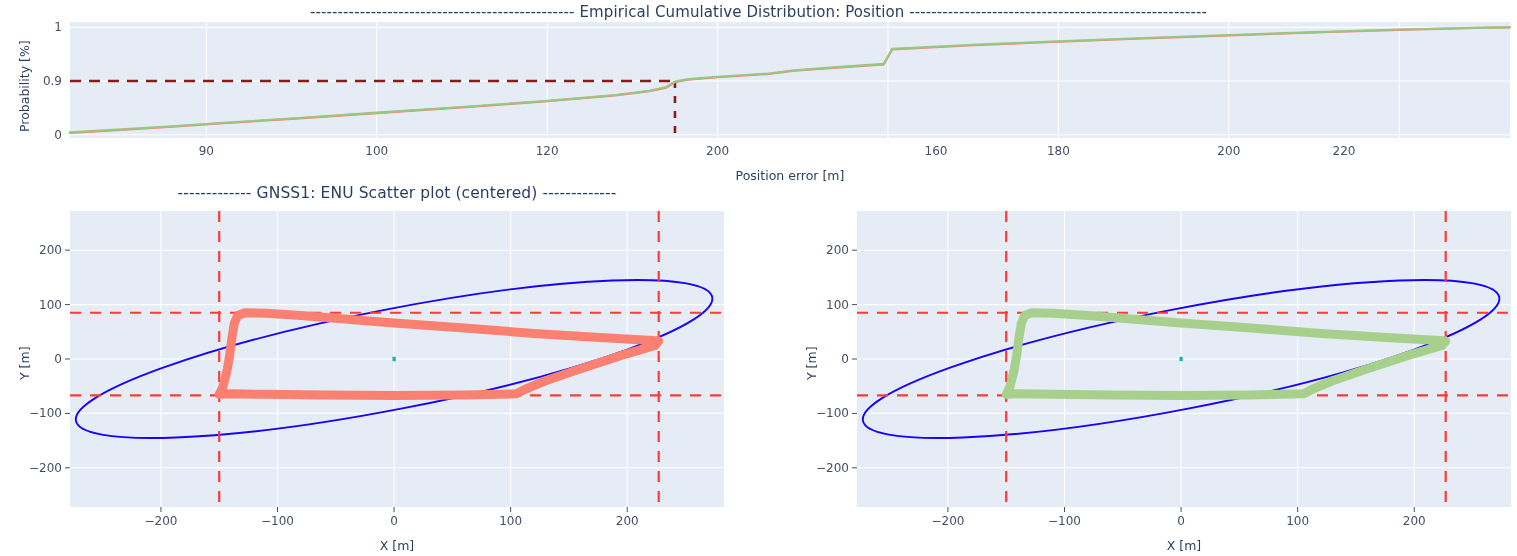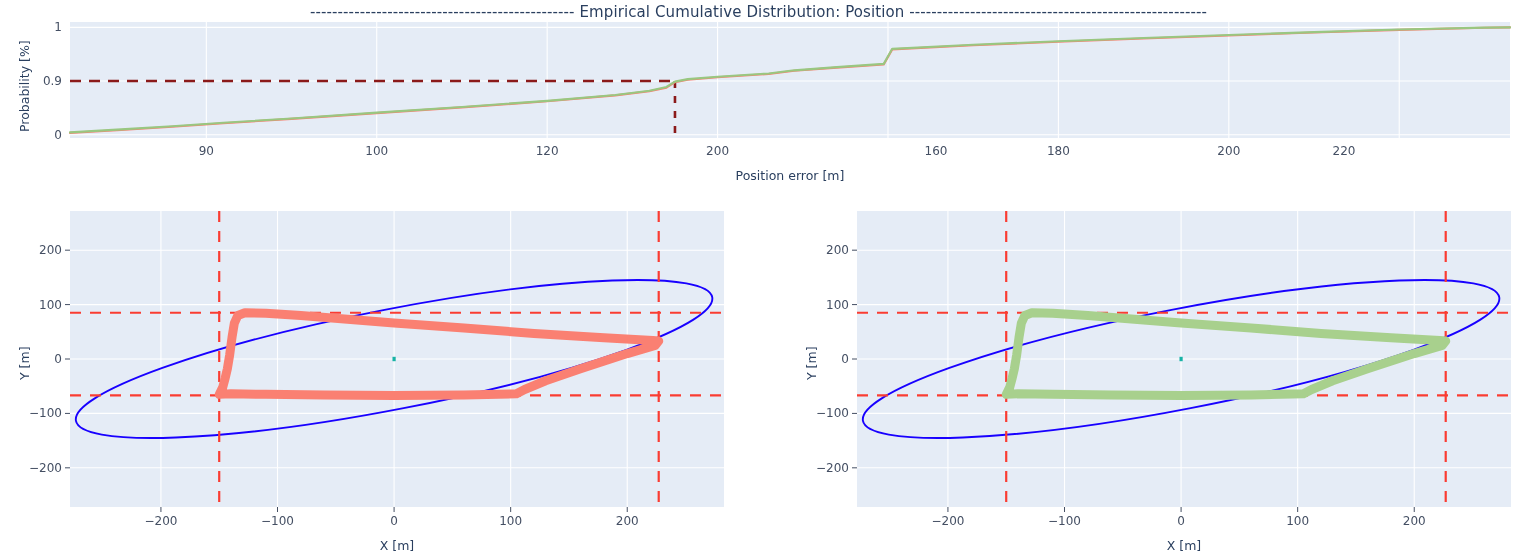--- a/index.html
+++ b/index.html
@@ -69,20 +69,21 @@
       <div class="tick x" style="left: 717.574px; top: 144px;">200</div>
       <div class="tick x" style="left: 887.988px; top: 144px; margin-left: 48px;">160</div>
       <div class="tick x" style="left: 1058.4px; top: 144px;">180</div>
       <div class="tick x" style="left: 1228.82px; top: 144px;">200</div>
       <div class="tick x" style="left: 1344px; top: 144px;">220</div>
       <div class="tick y" style="left: 0px; top: 134.778px; width: 62px;">0</div>
       <div class="tick y" style="left: 0px; top: 81.0741px; width: 62px;">0.9</div>
       <div class="tick y" style="left: 0px; top: 27.3704px; width: 62px;">1</div>
     </div>
 
+  <div class="title" style="left:70px;top:184px;width:654px;">------------- GNSS1: ENU Scatter plot (centered) -------------</div>
 
   <div class="panel" style="left:70px;top:211px;width:654px;height:296px;"></div>
 
   <svg width="1517" height="556">
     <g id="g1-grid">
         <line x1="160.93048128342247" y1="211" x2="160.93048128342247" y2="507" class="grid"></line>
         <line x1="277.5080213903743" y1="211" x2="277.5080213903743" y2="507" class="grid"></line>
         <line x1="394.0855614973262" y1="211" x2="394.0855614973262" y2="507" class="grid"></line>
         <line x1="510.6631016042781" y1="211" x2="510.6631016042781" y2="507" class="grid"></line>
         <line x1="627.24064171123" y1="211" x2="627.24064171123" y2="507" class="grid"></line>

